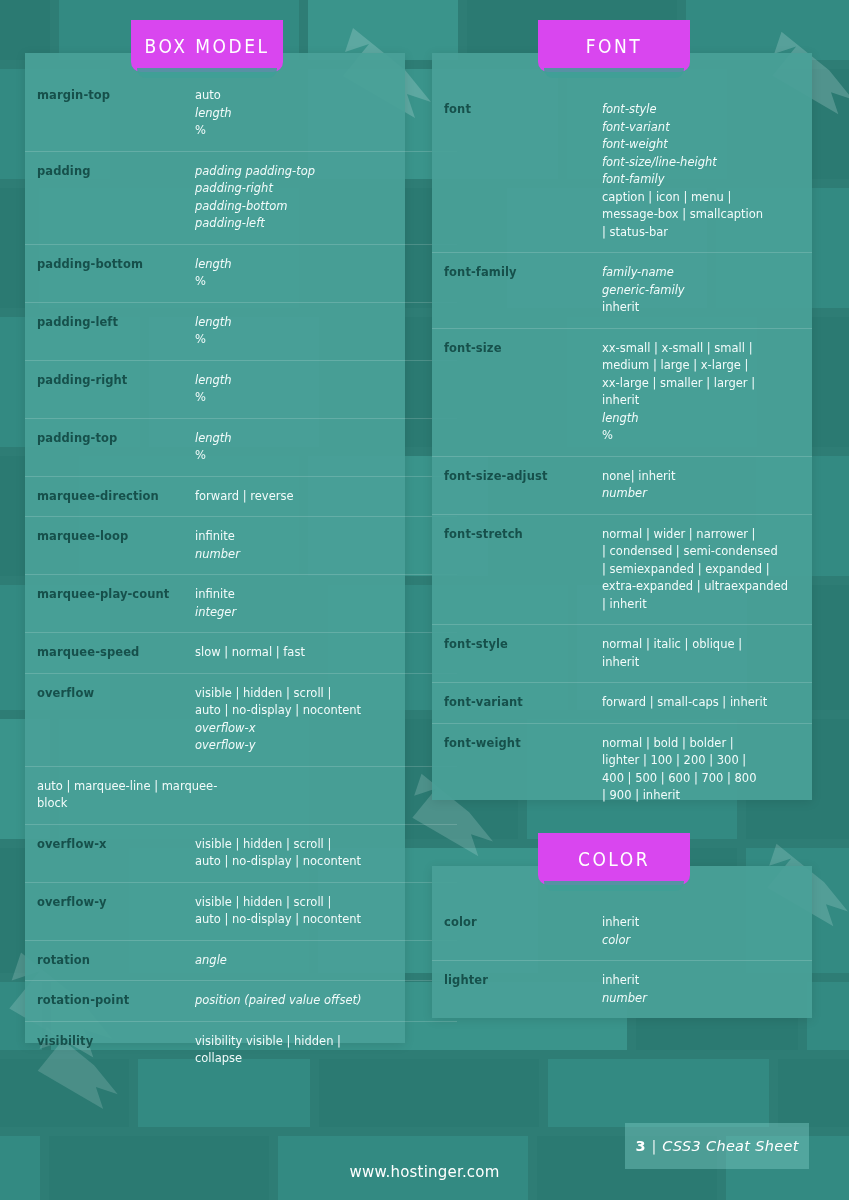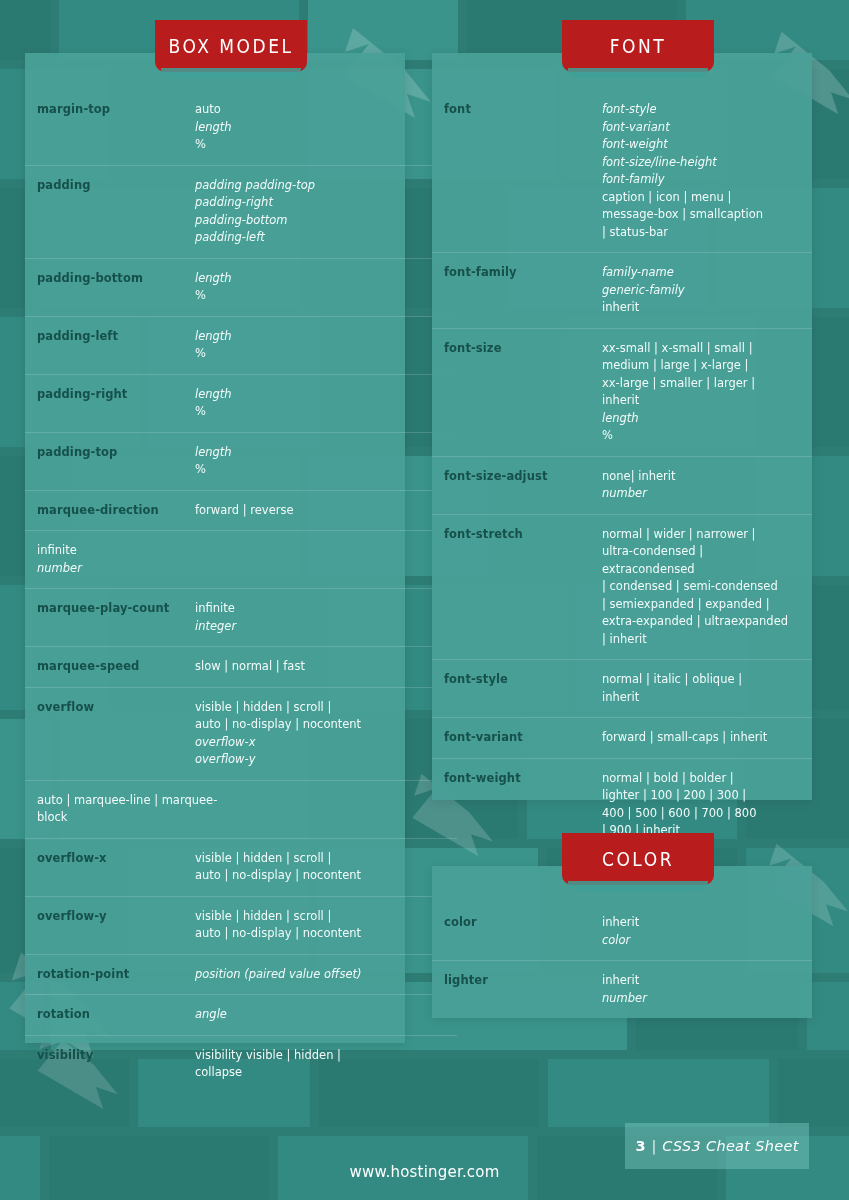--- a/index.html
+++ b/index.html
@@ -39,33 +39,32 @@
   
   .card {
     position: absolute;
     background: rgba(73, 160, 152, 0.93);
     box-shadow: 0 2px 10px rgba(0,0,0,0.10);
   }
 
   
   .tab {
     position: absolute;
-    background: #b91c1c;
+    background: #d946ef;
     border-bottom-left-radius: 10px;
     border-bottom-right-radius: 10px;
     color: #ffffff;
     display: flex;
     align-items: center;
     justify-content: center;
     letter-spacing: 2.5px;
     font-size: 19px;
     font-weight: 400;
     font-family: "DejaVu Sans Condensed", "Liberation Sans", sans-serif;
     z-index: 5;
-    margin-left: 24px;
   }
   .tab::after {
     content: "";
     position: absolute;
     left: 6px;
     right: 6px;
     bottom: -6px;
     height: 10px;
     background: #3f9f97;
     border-bottom-left-radius: 9px;
@@ -235,21 +234,21 @@
     </svg>
   </div>
 </div>
 
 <div class="card" style="left:25px; top:53px; width:380px; height:990px;"></div>
 
 <div class="tab" style="left:131px; top:20px; width:152px; height:52px;">
   <span>BOX MODEL</span>
 </div>
 
-<div class="rows" style="left:25px; top:90px; width:432px;">
+<div class="rows" style="left:25px; top:76px; width:432px;">
     <div class="row">
       <div class="prop">margin-top</div>
       <div class="vals">
         <span class="v">auto</span>
         <span class="v it">length</span>
         <span class="v">%</span>
       </div>
     </div>
     <div class="row">
       <div class="prop">padding</div>
@@ -288,20 +287,21 @@
         <span class="v">%</span>
       </div>
     </div>
     <div class="row">
       <div class="prop">marquee-direction</div>
       <div class="vals">
         <span class="v">forward | reverse</span>
       </div>
     </div>
     <div class="row">
+      <div class="prop">marquee-loop</div>
       <div class="vals">
         <span class="v">infinite</span>
         <span class="v it">number</span>
       </div>
     </div>
     <div class="row">
       <div class="prop">marquee-play-count</div>
       <div class="vals">
         <span class="v">infinite</span>
         <span class="v it">integer</span>
@@ -336,29 +336,29 @@
       </div>
     </div>
     <div class="row">
       <div class="prop">overflow-y</div>
       <div class="vals">
         <span class="v">visible | hidden | scroll |</span>
         <span class="v">auto | no-display | nocontent</span>
       </div>
     </div>
     <div class="row">
+      <div class="prop">rotation</div>
+      <div class="vals">
+        <span class="v it">angle</span>
+      </div>
+    </div>
+    <div class="row">
       <div class="prop">rotation-point</div>
       <div class="vals">
         <span class="v it">position (paired value offset)</span>
-      </div>
-    </div>
-    <div class="row">
-      <div class="prop">rotation</div>
-      <div class="vals">
-        <span class="v it">angle</span>
       </div>
     </div>
     <div class="row">
       <div class="prop">visibility</div>
       <div class="vals">
         <span class="v">visibility visible | hidden |</span>
         <span class="v">collapse</span>
       </div>
     </div>
   </div>
@@ -406,21 +406,20 @@
       <div class="prop">font-size-adjust</div>
       <div class="vals">
         <span class="v">none| inherit</span>
         <span class="v it">number</span>
       </div>
     </div>
     <div class="row">
       <div class="prop">font-stretch</div>
       <div class="vals">
         <span class="v">normal | wider | narrower |</span>
-        <span class="v">ultra-condensed | extracondensed</span>
         <span class="v">| condensed | semi-condensed</span>
         <span class="v">| semiexpanded | expanded |</span>
         <span class="v">extra-expanded | ultraexpanded</span>
         <span class="v">| inherit</span>
       </div>
     </div>
     <div class="row">
       <div class="prop">font-style</div>
       <div class="vals">
         <span class="v">normal | italic | oblique |</span>

